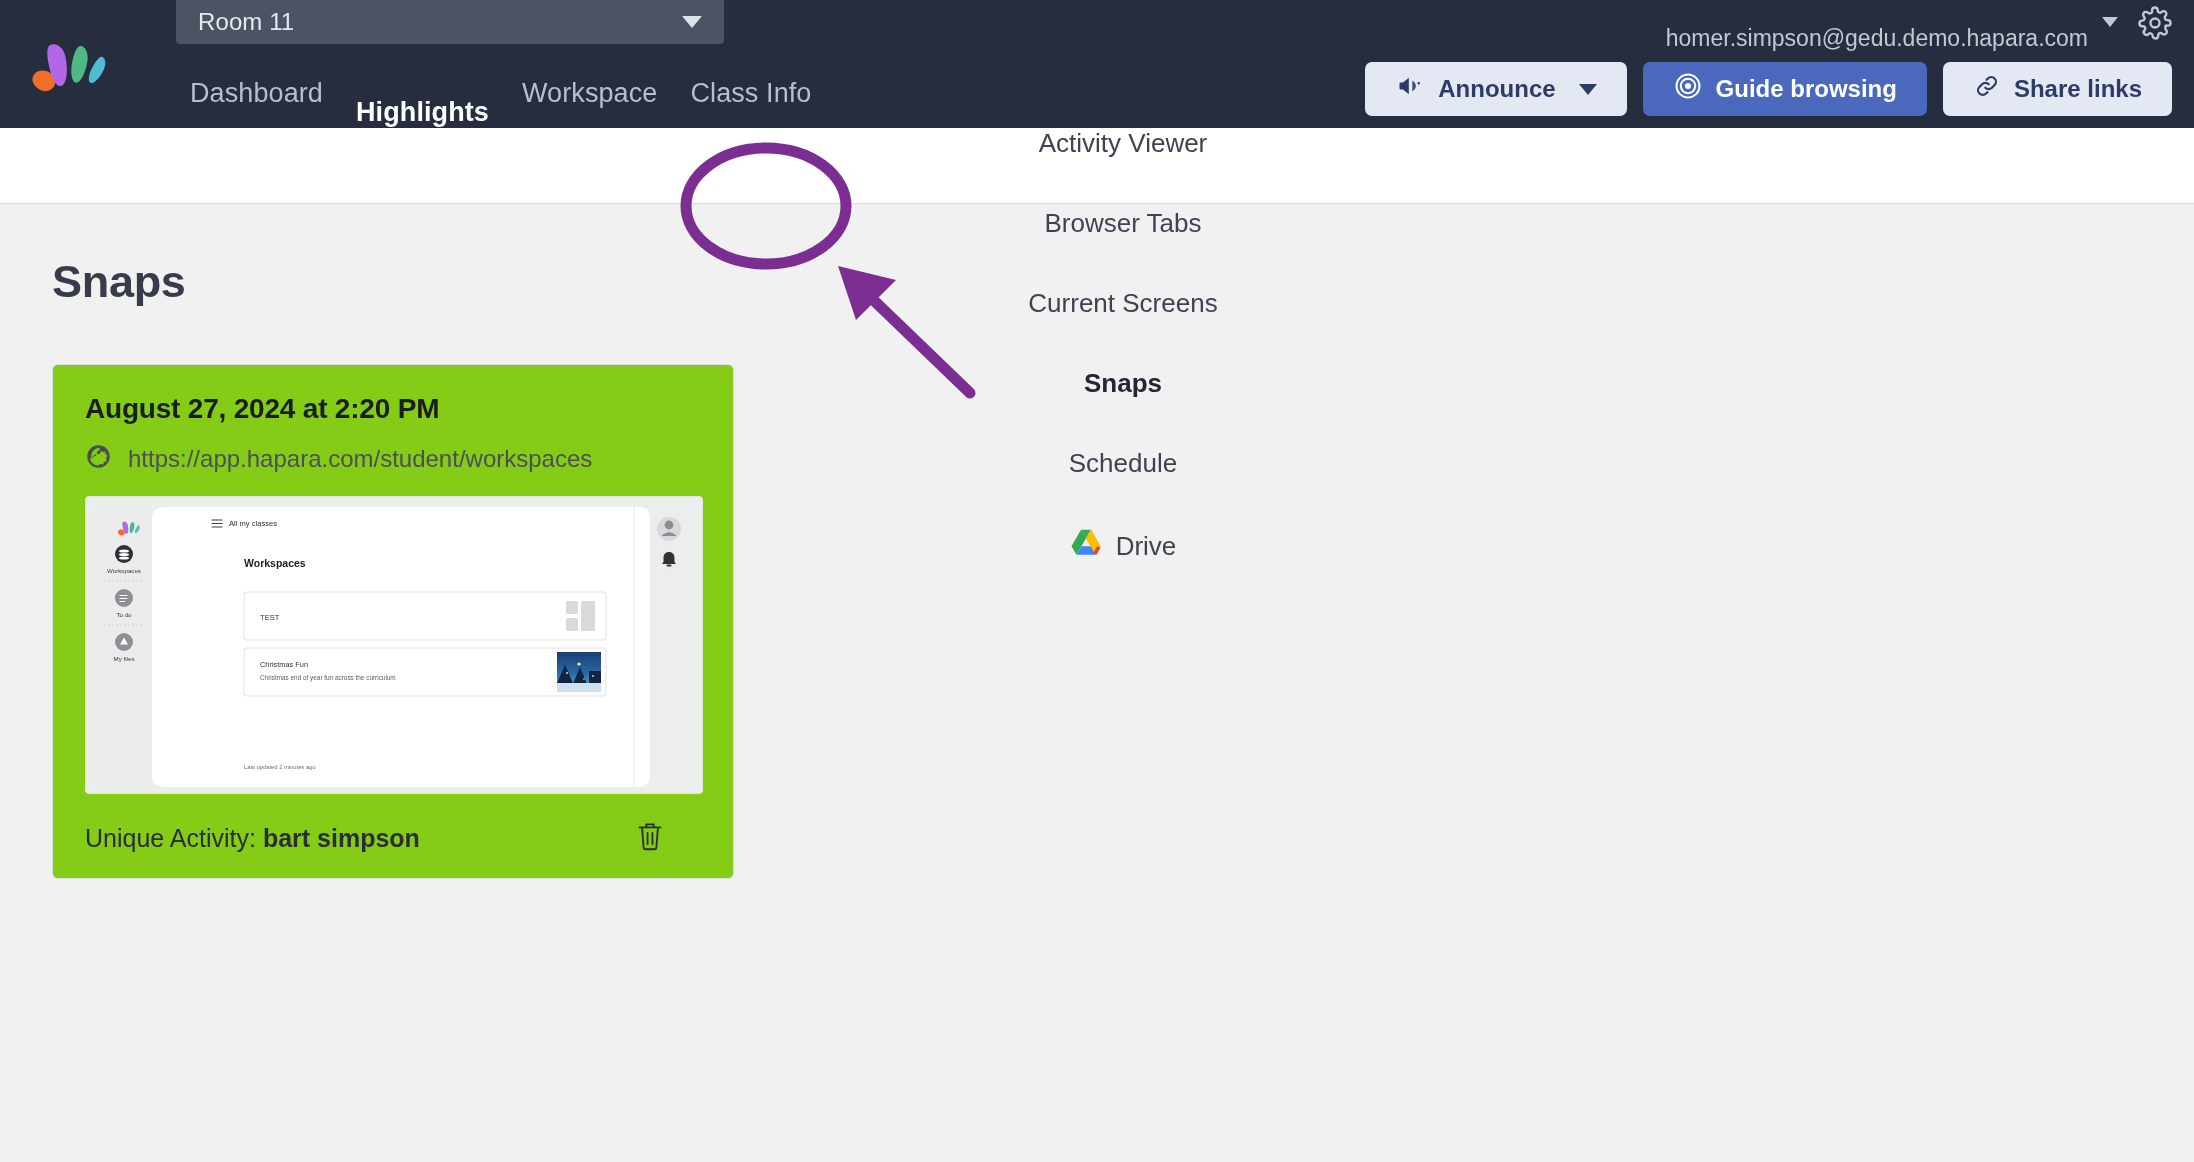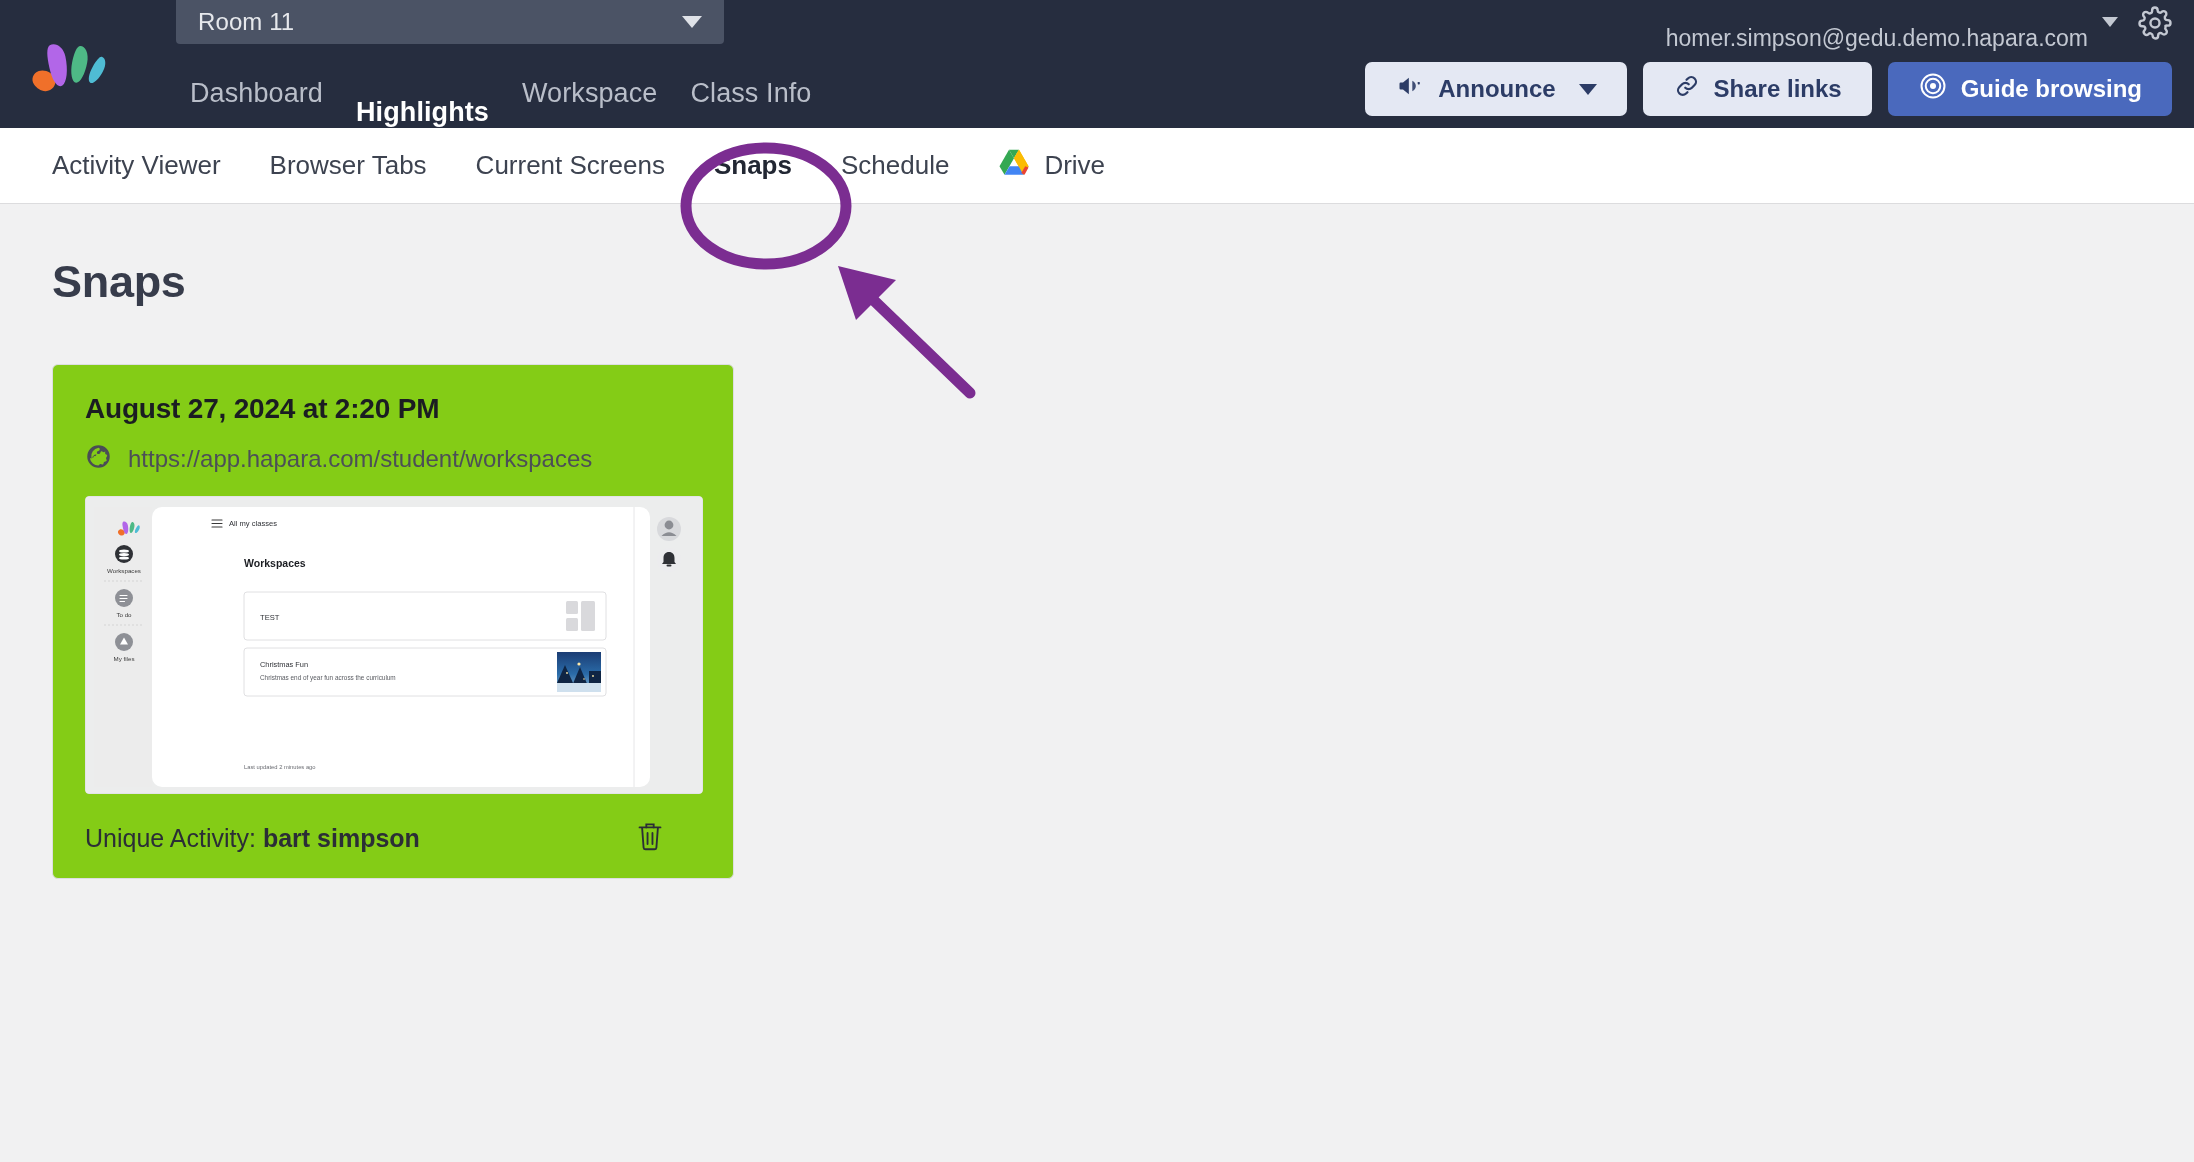--- a/index.html
+++ b/index.html
@@ -83,21 +83,21 @@
     border-top: 11px solid #2c3c66;
   }
 
   
   .subnav {
     position: relative;
     width: 100%; height: 76px;
     background: #ffffff;
     border-bottom: 1px solid #dcdcde;
     display: flex; align-items: center;
-    padding-left: 52px; gap: 49px;
+    padding-left: 52px; gap: 49px; flex-direction: column;
   }
   .subnav .tab {
     font-size: 26px; color: #3d4350; cursor: pointer; white-space: nowrap;
     display: flex; align-items: center; gap: 14px;
   }
   .subnav .tab.active { font-weight: bold; color: #222733; }
 
   
   .content { position: relative; padding: 52px; }
   .page-title {
@@ -194,39 +194,39 @@
         <svg width="30" height="28" viewBox="0 0 24 24" fill="#2c3c66">
           <path d="M3 10v4a1 1 0 0 0 1 1h2l5 4V5L6 9H4a1 1 0 0 0-1 1z"></path>
           <path d="M14 7.5v9c1.9-.9 3-2.6 3-4.5s-1.1-3.6-3-4.5z" opacity=".9"></path>
           <rect x="18.6" y="8.5" width="1.8" height="2.2" rx=".6"></rect>
         </svg>
       </span>
       <span>Announce</span>
       <span class="caret-b"></span>
     </div>
 
-    <div class="btn btn-light">
-      <span>
-        <svg width="28" height="28" viewBox="0 0 24 24" fill="none" stroke="#2c3c66" stroke-width="1.9" stroke-linecap="round">
-          <path d="M10.5 13.5a4 4 0 0 0 5.7 0l2.3-2.3a4 4 0 0 0-5.7-5.7l-1.2 1.2"></path>
-          <path d="M13.5 10.5a4 4 0 0 0-5.7 0l-2.3 2.3a4 4 0 0 0 5.7 5.7l1.2-1.2"></path>
-        </svg>
-      </span>
-      <span>Share links</span>
-    </div>
-
     <div class="btn btn-primary">
       <span>
         <svg width="30" height="30" viewBox="0 0 24 24" fill="none" stroke="#ffffff" stroke-width="1.6">
           <circle cx="12" cy="12" r="9.2"></circle>
           <circle cx="12" cy="12" r="5.8"></circle>
           <circle cx="12" cy="12" r="2.4" fill="#ffffff" stroke="none"></circle>
         </svg>
       </span>
       <span>Guide browsing</span>
+    </div>
+
+    <div class="btn btn-light">
+      <span>
+        <svg width="28" height="28" viewBox="0 0 24 24" fill="none" stroke="#2c3c66" stroke-width="1.9" stroke-linecap="round">
+          <path d="M10.5 13.5a4 4 0 0 0 5.7 0l2.3-2.3a4 4 0 0 0-5.7-5.7l-1.2 1.2"></path>
+          <path d="M13.5 10.5a4 4 0 0 0-5.7 0l-2.3 2.3a4 4 0 0 0 5.7 5.7l1.2-1.2"></path>
+        </svg>
+      </span>
+      <span>Share links</span>
     </div>
 
   </div>
 </div>
 
 <div class="subnav">
   <span class="tab">
     <span>Activity Viewer</span>
   </span>
   <span class="tab">

